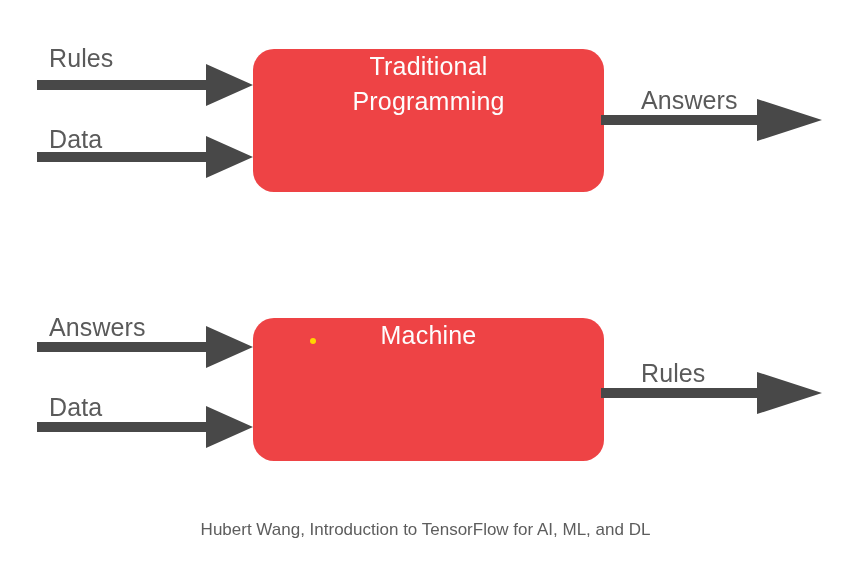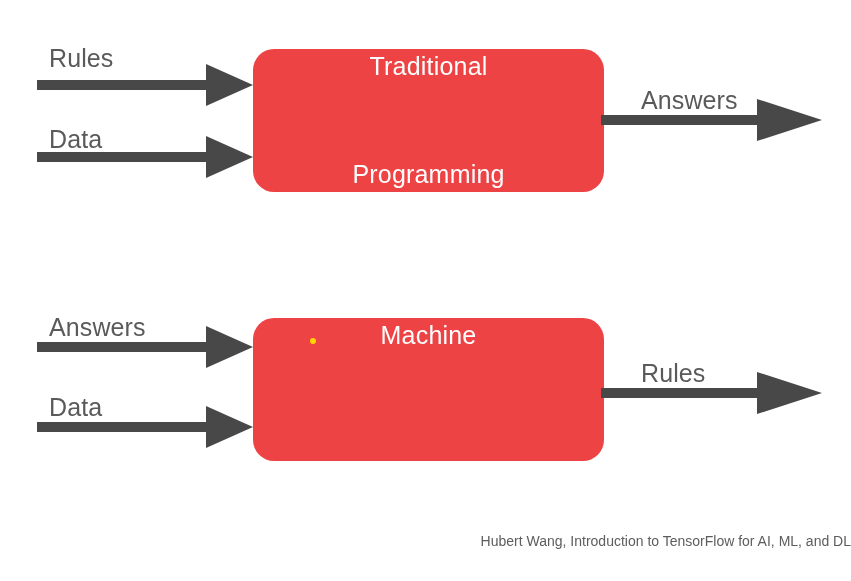--- a/index.html
+++ b/index.html
@@ -28,21 +28,21 @@
   .process-box {
     position: absolute;
     left: 253px;
     width: 351px;
     border-radius: 21px;
     background: #ee4345;
     box-sizing: border-box;
     display: flex;
     flex-direction: column;
     align-items: center;
-    justify-content: space-between;
+    justify-content: flex-start;
   }
   .process-box.top    { top: 49px;  height: 143px; }
   .process-box.bottom { top: 318px; height: 143px; gap: 20px; }
 
   .box-line {
     color: #fdfdfd;
     font-size: 25px;
     line-height: 35px;
     font-weight: 400;
     letter-spacing: 0.2px;
@@ -77,25 +77,25 @@
     line-height: 30px;
     font-weight: 400;
     white-space: nowrap;
     letter-spacing: 0.1px;
   }
 
   
   .caption {
     position: absolute;
     left: 0;
-    top: 529px;
+    top: 518px;
     width: 851px;
-    text-align: right;
+    text-align: center;
     color: #5d5d5d;
-    font-size: 14px;
+    font-size: 17px;
     line-height: 24px;
     font-weight: 400;
     white-space: nowrap;
   }
 </style>
 </head>
 <body>
 
 <div id="canvas">
 

